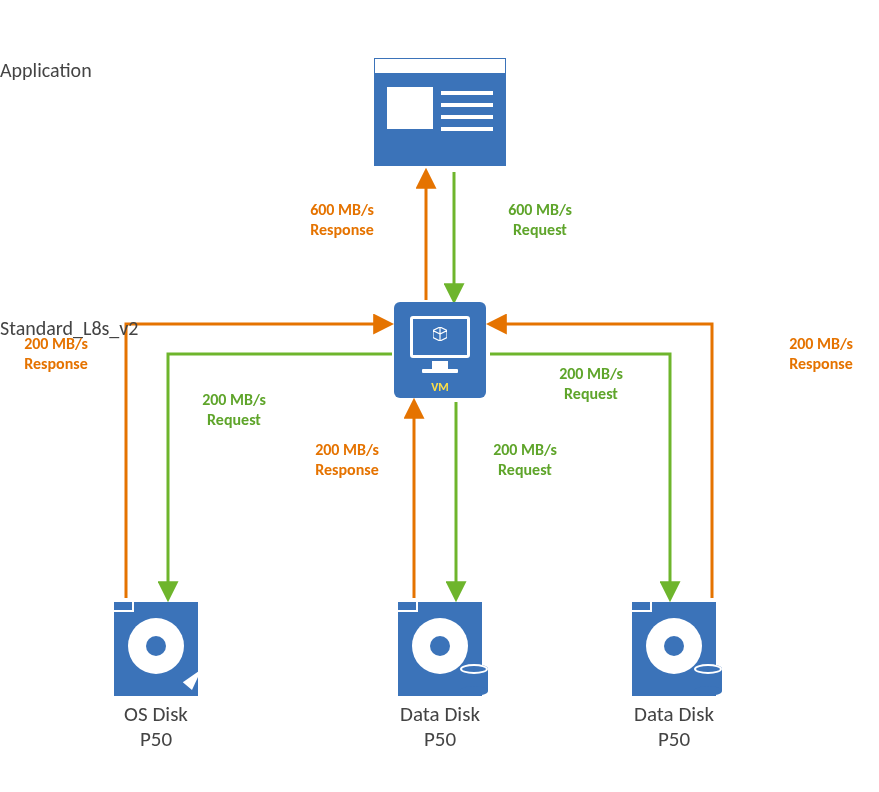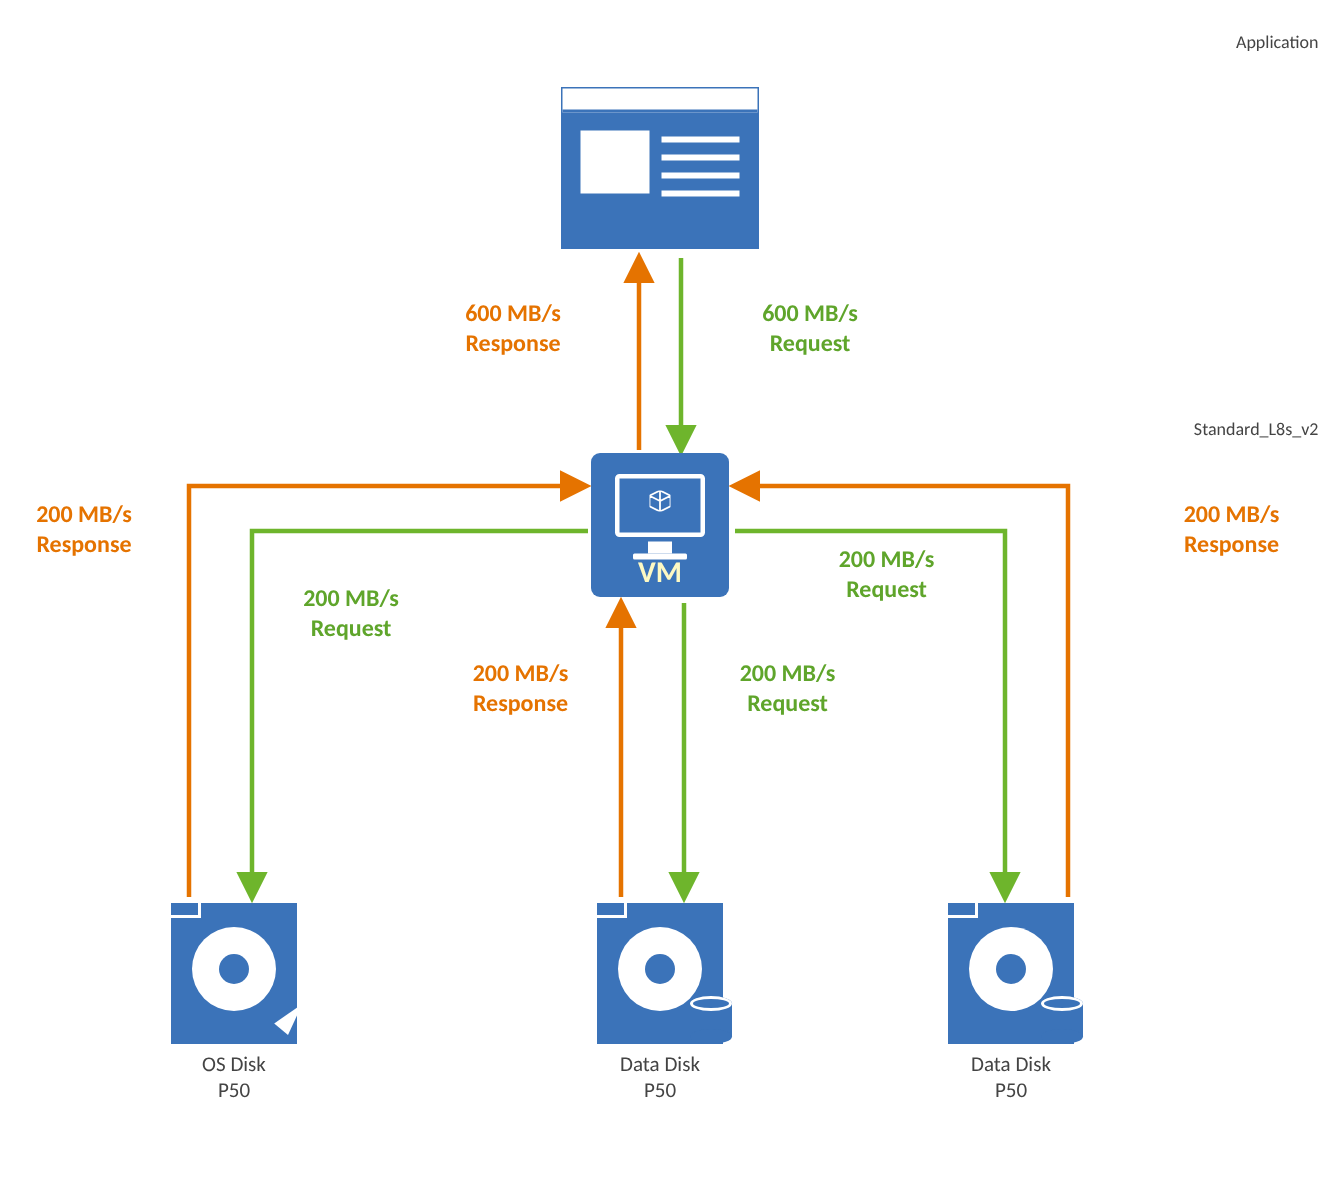--- a/index.html
+++ b/index.html
@@ -7,22 +7,22 @@
       margin: 0;
       font-family: "Segoe UI", Calibri, Arial, sans-serif;
       background: #fff;
       width: 879px;
       height: 792px;
       position: relative;
       color: #444;
     }
     .diag { position: relative; width: 879px; height: 792px; }
 
-    .lbl-title { font-size: 12px; color: #444; text-align: right; }
-    .lbl-below { font-size: 14px; color: #444; text-align: center; line-height: 1.2; }
+    .lbl-title { font-size: 20px; color: #444; text-align: left; margin-top: 36px; }
+    .lbl-below { font-size: 21px; color: #444; text-align: center; line-height: 1.2; }
     .lbl-resp { font-size: 16px; color: #e57300; font-weight: 600; text-align: center; line-height: 1.25; }
     .lbl-req { font-size: 16px; color: #5fa52b; font-weight: 600; text-align: center; line-height: 1.25; }
 
     .app-box {
       position: absolute; left: 374px; top: 58px; width: 132px; height: 108px;
       background: #3b73b9; border: 1px solid #3b73b9;
     }
     .app-box .top {
       position:absolute; top:0; left:0; right:0; height:16px; background:#fff; border-bottom:2px solid #3b73b9;
     }
@@ -44,21 +44,21 @@
       position:absolute; left:38px; top:59px; width:16px; height:8px; background:#fff;
     }
     .vm-box .base {
       position:absolute; left:28px; top:67px; width:36px; height:4px; background:#fff; border-radius:1px;
     }
     .vm-box .cube {
       position:absolute; left:39px; top:25px; width:14px; height:14px;
     }
     .vm-box .cube svg { display:block; }
     .vm-box .vmtxt {
-      position:absolute; left:0; right:0; bottom:4px; text-align:center; font-size:20px; font-weight:600; color:#fef9c3;
+      position:absolute; left:0; right:0; bottom:4px; text-align:center; font-size:12px; font-weight:600; color:#fde047;
     }
 
     .disk {
       position:absolute; width:84px; height:94px; background:#3b73b9;
     }
     .disk.os { left:114px; top:602px; }
     .disk.d1 { left:398px; top:602px; }
     .disk.d2 { left:632px; top:602px; }
     .disk .flap {
       position:absolute; left:0; top:0; width:20px; height:10px; border-right:2px solid #fff; border-bottom:2px solid #fff; background:#3b73b9;

